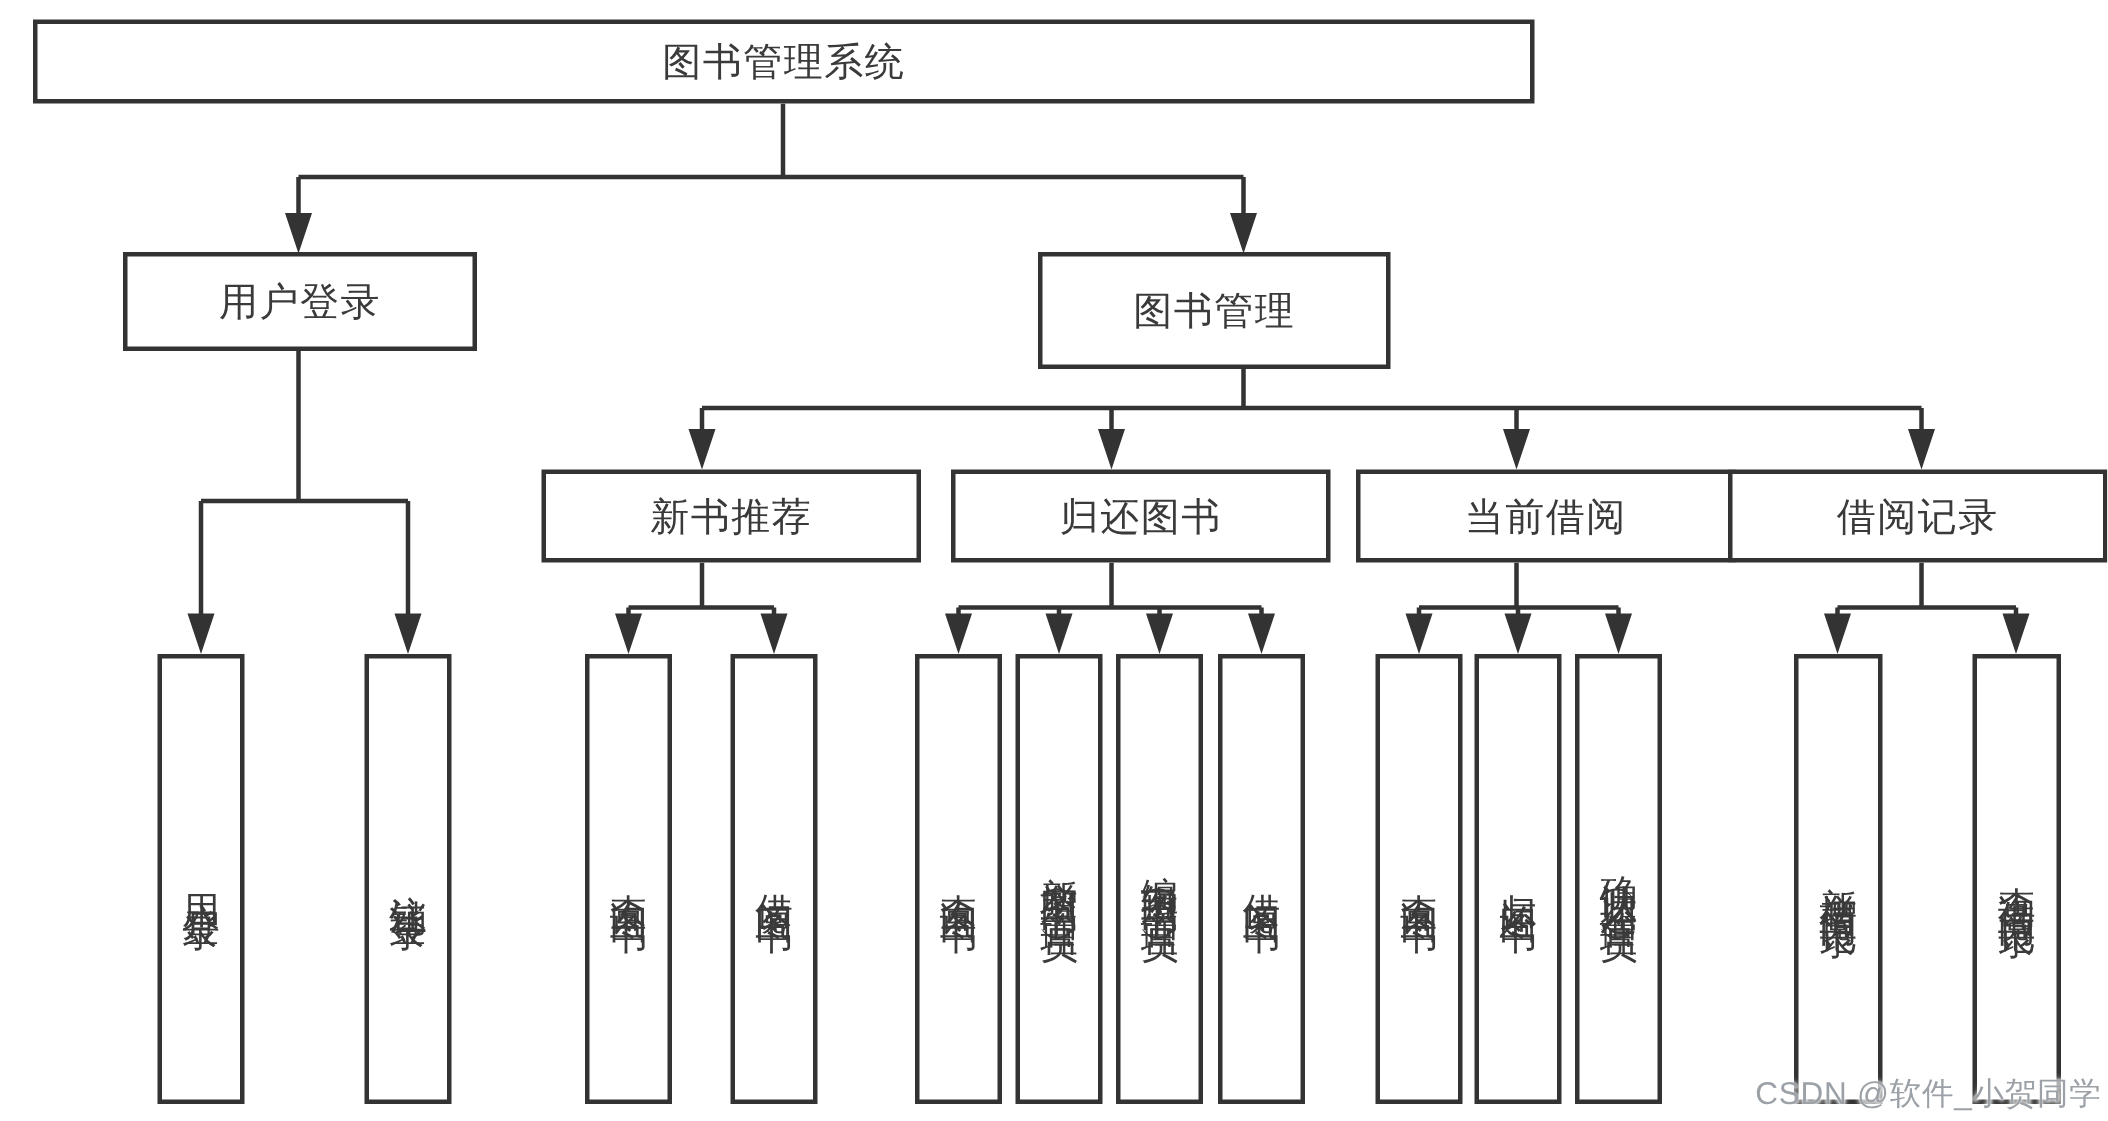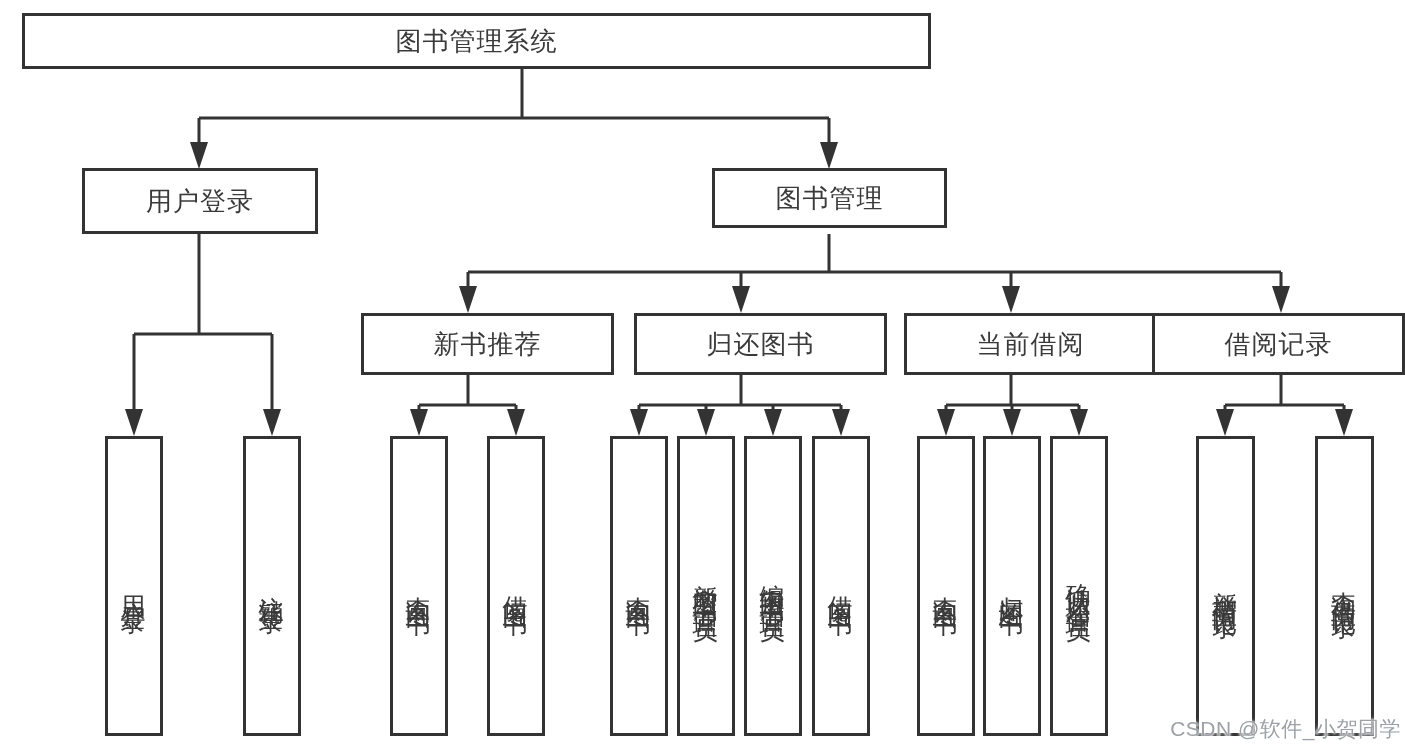--- a/index.html
+++ b/index.html
@@ -36,23 +36,23 @@
     align-items: center;
     justify-content: center;
     writing-mode: vertical-lr;
     text-orientation: mixed;
     font-size: 25px;
     letter-spacing: 5px;
     color: #3a3a3a;
     white-space: nowrap;
   }
   
-  .n-root  { left: 22px;   top: 13px;  width: 909px; height: 56px; }
+  .n-root  { left: 22px;   top: 13px;  width: 1001px; height: 56px; }
   .n-login { left: 82px;   top: 168px; width: 236px;  height: 66px; }
-  .n-mgmt  { left: 712px;  top: 168px; width: 235px;  height: 60px; }
+  .n-mgmt  { left: 692px;  top: 168px; width: 235px;  height: 78px; }
   .n-l3    { top: 313px; width: 253px; height: 62px; }
   .n-nb    { left: 361px; }
   .n-bb    { left: 634px; }
   .n-cb    { left: 904px; }
   .n-br    { left: 1152px; }
   .n-leaf  { top: 436px; width: 58px; height: 300px; }
   .g1a { left: 105px; }  .g1b { left: 243px; }
   .g2a { left: 390px; }  .g2b { left: 487px; }
   .g3a { left: 610px; }  .g3b { left: 677px; }
   .g3c { left: 744px; }  .g3d { left: 812px; }

